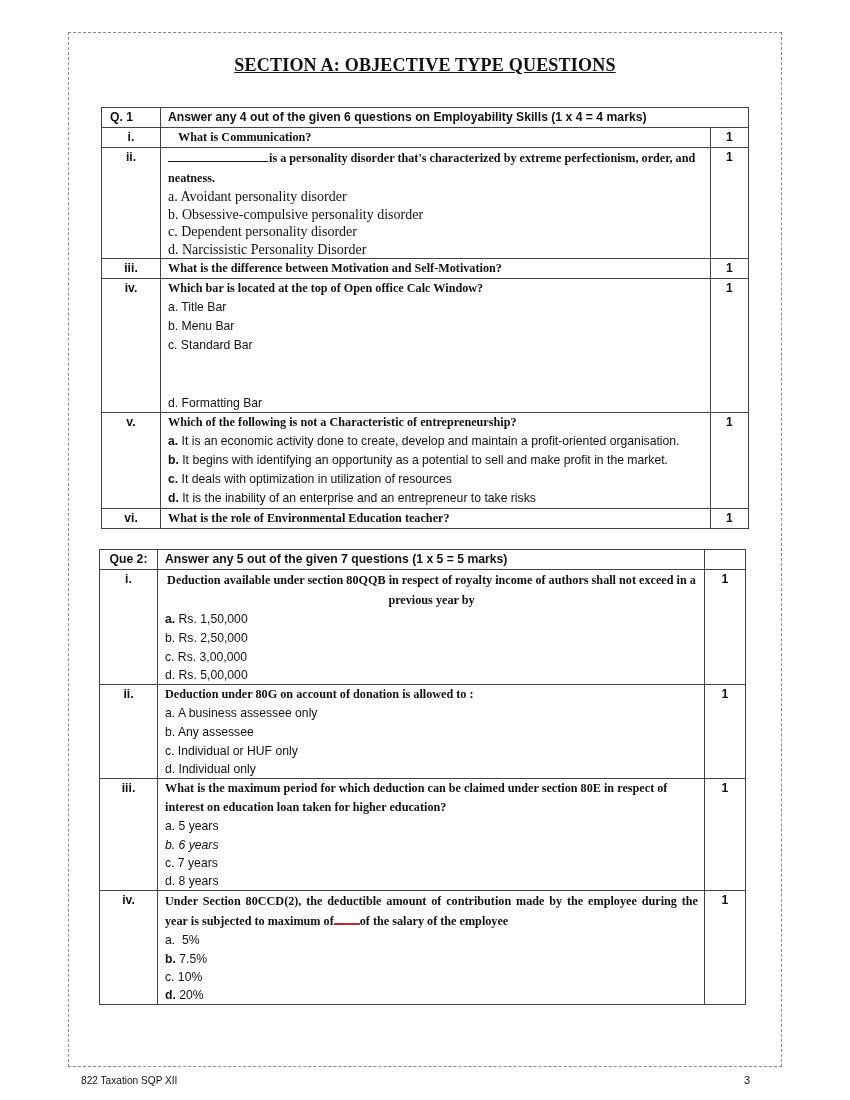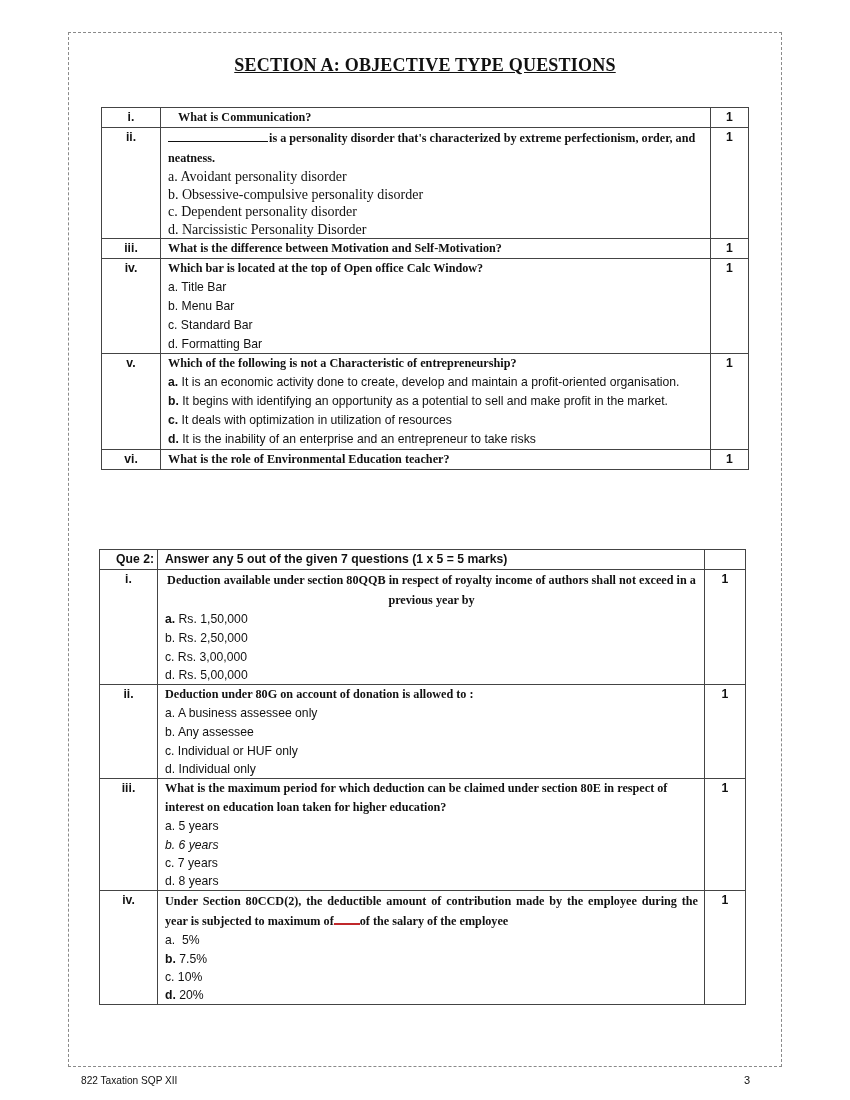--- a/index.html
+++ b/index.html
@@ -53,20 +53,24 @@
 
 <div class="title">SECTION A: OBJECTIVE TYPE QUESTIONS</div>
 
 <table id="t1" class="qtable">
   <colgroup>
       <col style="width:59px">
       <col style="width:550px">
       <col style="width:38px">
     </colgroup>
   <tbody>
+      <tr class="hdr-row">
+    <td class="num" style="text-align:left;padding-left:8px;">Q. 1</td>
+    <td class="qtext" colspan="2">Answer any 4 out of the given 6 questions on Employability Skills (1 x 4 = 4 marks)</td>
+  </tr>
   <tr>
     <td class="num">i.</td>
     <td class="qtext q-bold" style="padding-left:17px;">What is Communication?</td>
     <td class="mark">1</td>
   </tr>
   <tr>
     <td class="num">ii.</td>
     <td class="qtext">
       <div class="q-bold" style="line-height:20px;"><span class="blank"></span><span>is a personality  disorder that's characterized by extreme perfectionism, order, and neatness.</span></div>
       <div class="opt opt-serif">a.  Avoidant personality disorder</div>
@@ -81,21 +85,21 @@
     <td class="qtext q-bold">What is the difference between Motivation and Self-Motivation?</td>
     <td class="mark">1</td>
   </tr>
   <tr>
     <td class="num">iv.</td>
     <td class="qtext">
       <div class="q-bold">Which bar is located at the top of Open office Calc Window?</div>
       <div class="opt">a.  Title Bar</div>
       <div class="opt">b.  Menu Bar</div>
       <div class="opt">c.  Standard Bar</div>
-      <div class="opt" style="line-height:18px;">d.  Formatting Bar</div>
+      <div class="opt" style="line-height:18px;margin-top:39px;">d.  Formatting Bar</div>
     </td>
     <td class="mark">1</td>
   </tr>
   <tr class="thick-top">
     <td class="num">v.</td>
     <td class="qtext">
       <div class="q-bold">Which of the following is not a Characteristic of entrepreneurship?</div>
       <div class="opt"><b>a.</b><span> It is an economic activity done to create, develop and maintain a profit-oriented organisation.</span></div>
       <div class="opt"><b>b.</b><span> It begins with identifying an opportunity as a potential to sell and make profit in the market.</span></div>
       <div class="opt"><b>c.</b><span> It deals with optimization in utilization of resources</span></div>
@@ -112,21 +116,21 @@
   </table>
 
 <table id="t2" class="qtable">
   <colgroup>
       <col style="width:58px">
       <col style="width:547px">
       <col style="width:41px">
     </colgroup>
   <tbody>
       <tr class="hdr-row">
-    <td class="num" style="padding:0 3px;text-align:right;">Que 2:</td>
+    <td class="num" style="padding:0 3px;">Que 2:</td>
     <td class="qtext">Answer any 5 out of the given 7 questions (1 x 5 = 5 marks)</td>
     <td></td>
   </tr>
   <tr class="thick-top">
     <td class="num">i.</td>
     <td class="qtext">
       <div class="q-bold" style="line-height:20px;text-align:center;">Deduction available under section 80QQB in respect of royalty income of authors shall not exceed in a previous year by</div>
       <div class="opt"><b>a.</b><span> Rs. 1,50,000</span></div>
       <div class="opt"><span>b.</span><span> Rs. 2,50,000</span></div>
       <div class="opt"><span>c.</span><span> Rs. 3,00,000</span></div>

